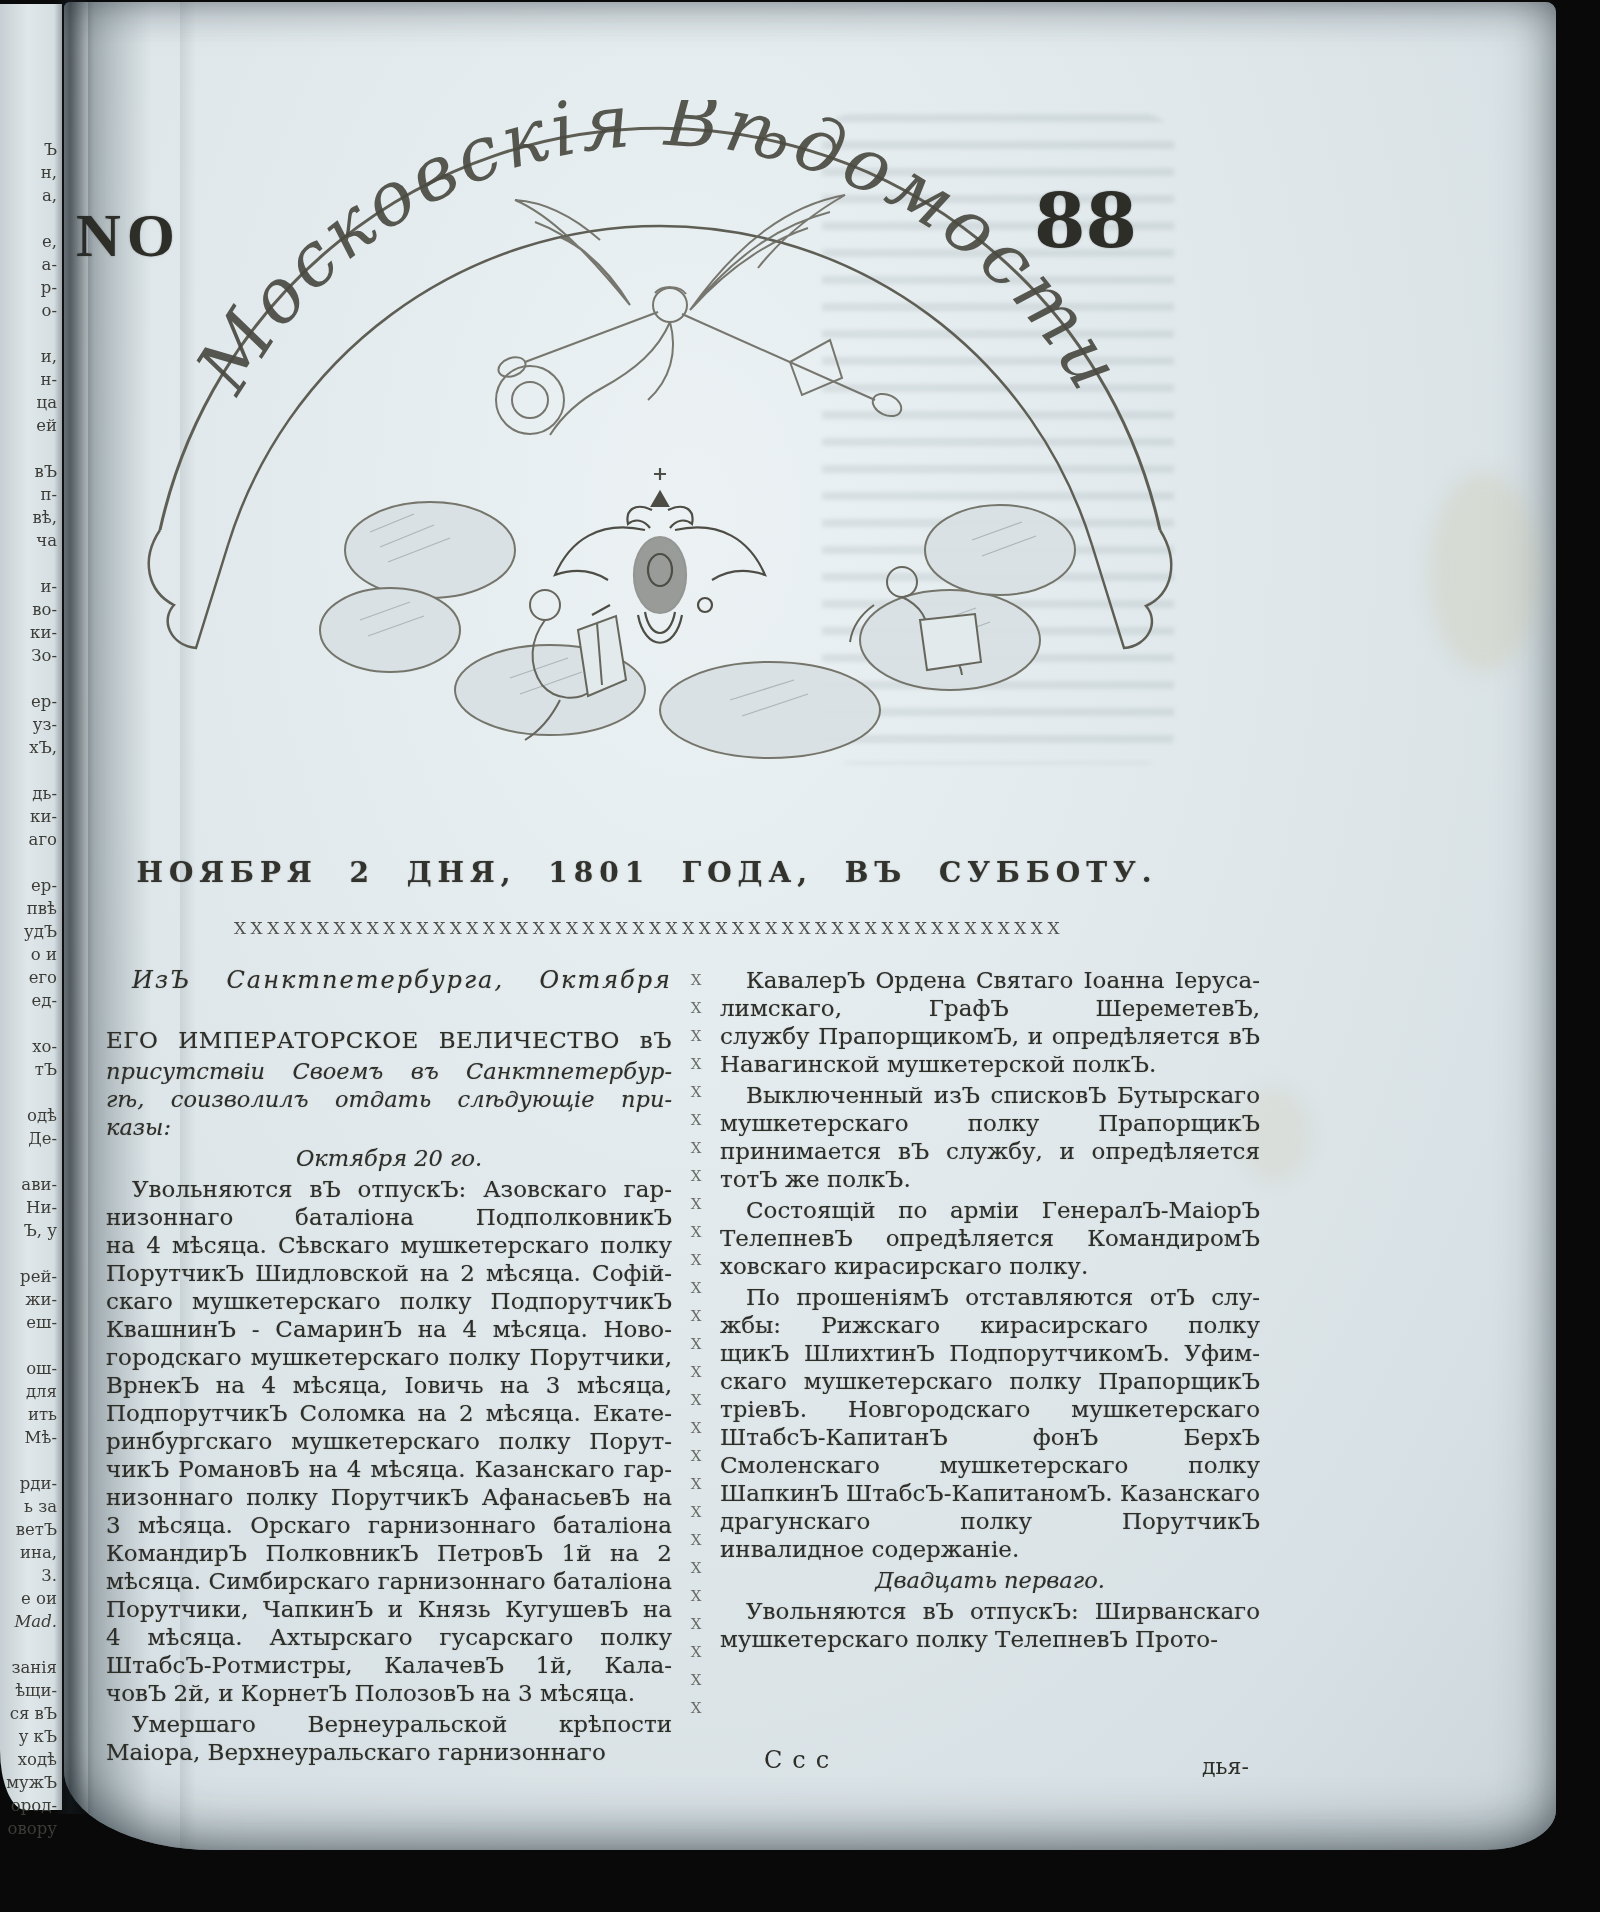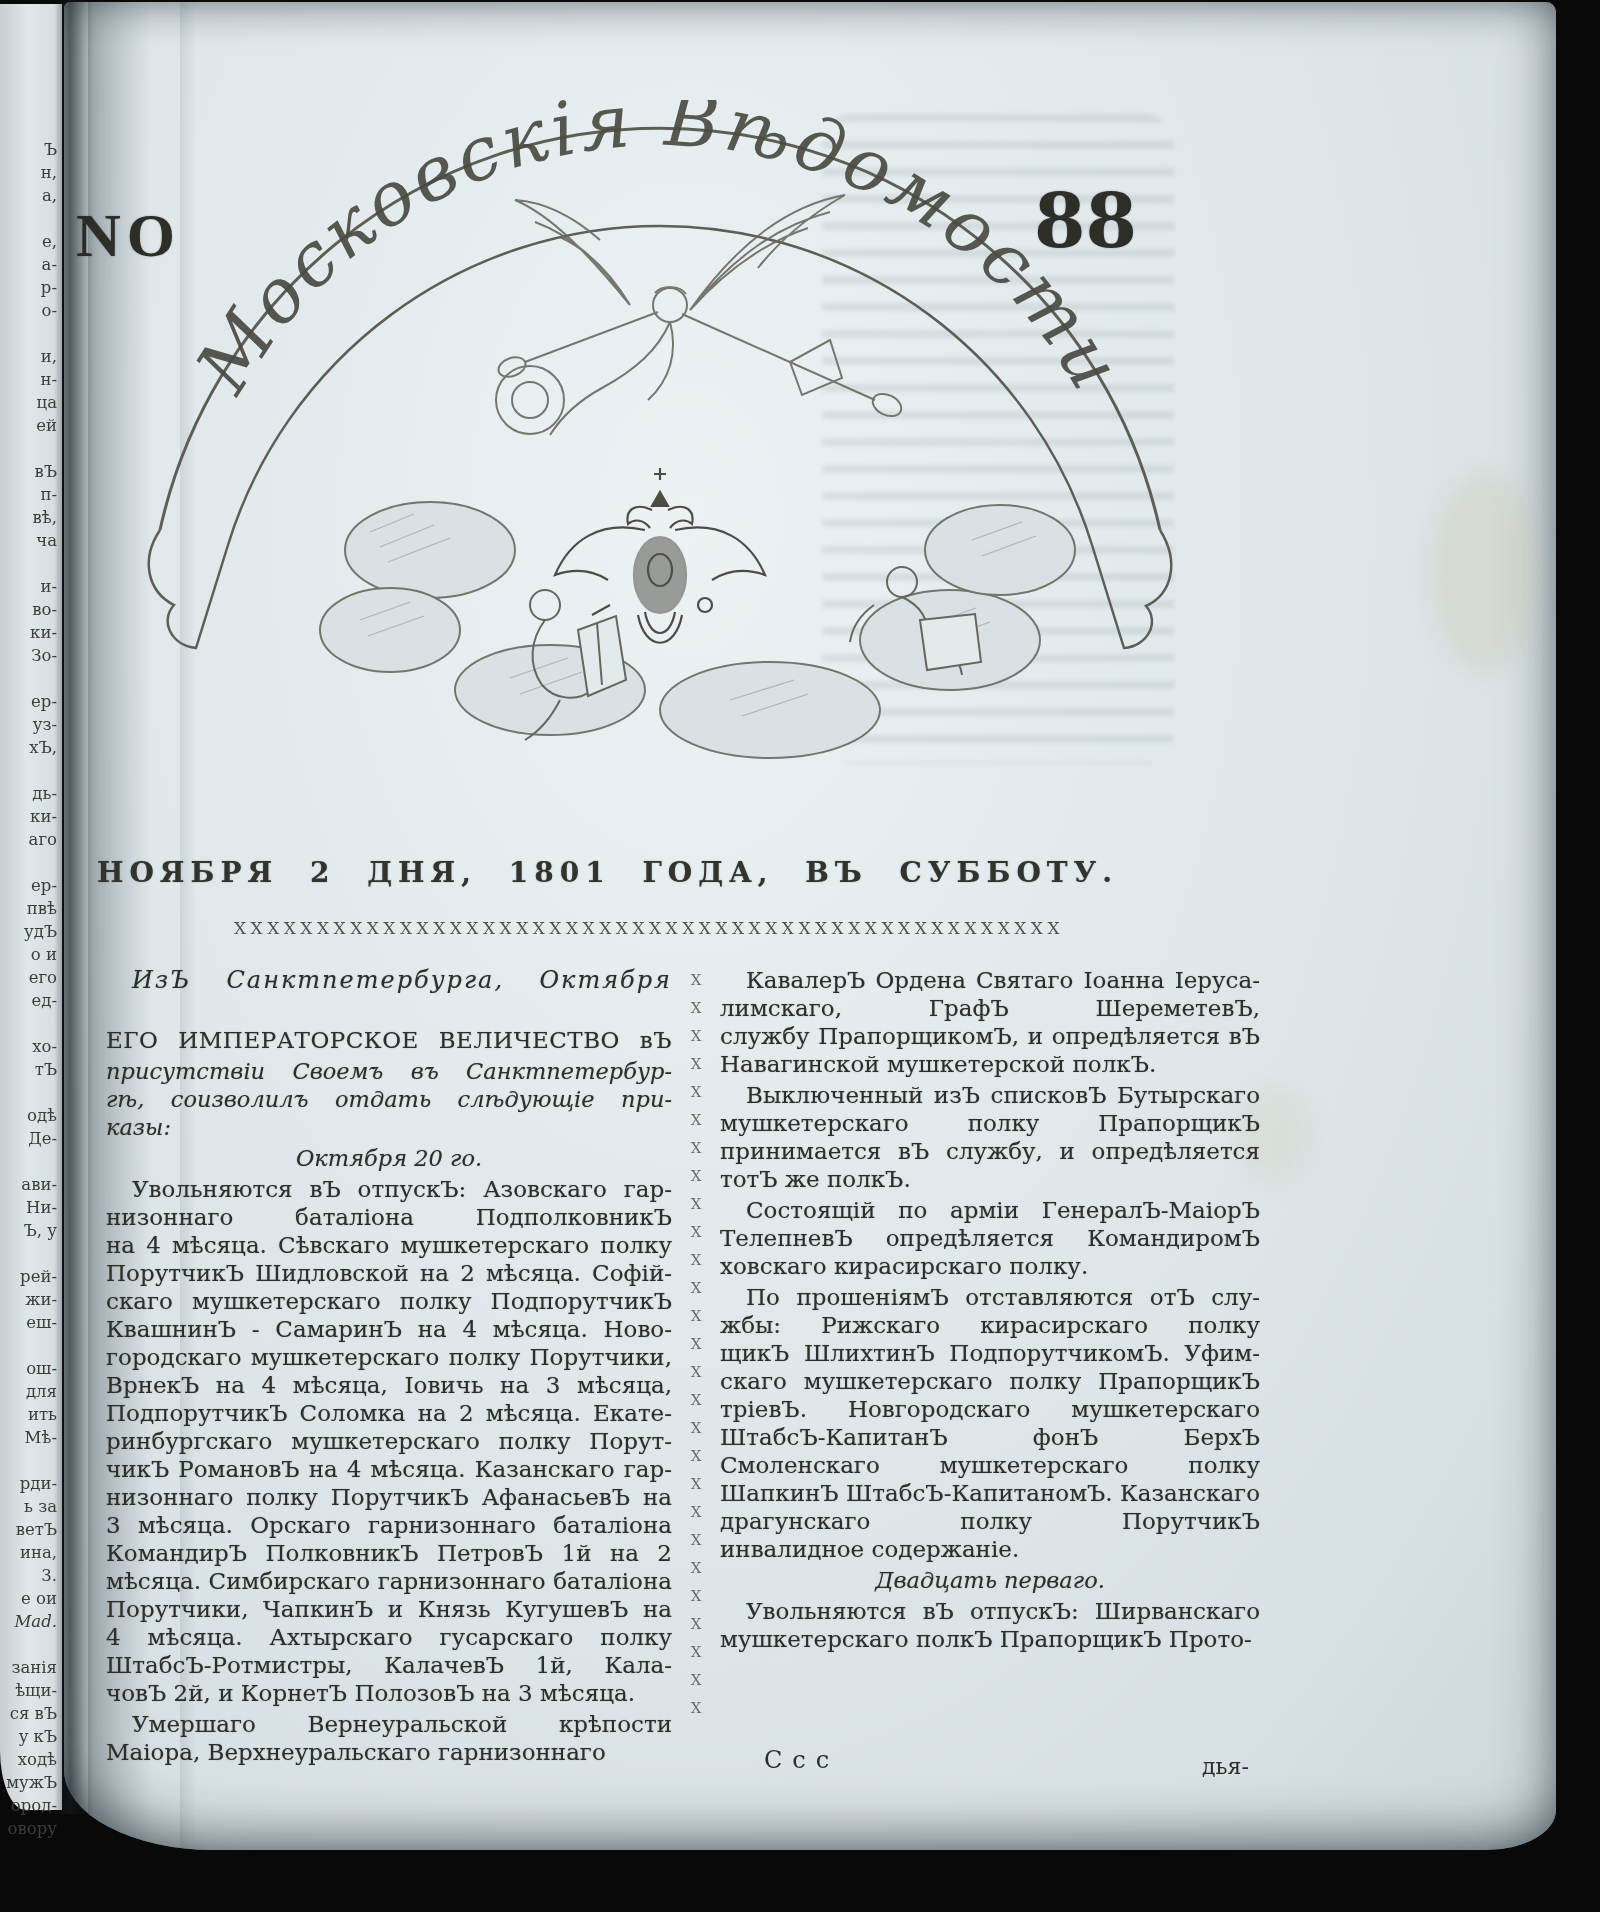--- a/index.html
+++ b/index.html
@@ -54,21 +54,21 @@
   
   .issue-no{position:absolute;left:12px;top:198px;font-size:62px;font-weight:bold;
     color:#2e2e29;letter-spacing:6px;text-shadow:0 0 2px rgba(46,46,41,.35);font-family:Liberation Serif, serif;}
   .issue-num{position:absolute;left:970px;top:176px;font-size:74px;font-weight:bold;
     color:#2e2e29;text-shadow:0 0 2px rgba(46,46,41,.35);}
   .engraving{position:absolute;left:66px;top:98px;width:1060px;height:720px;}
   .mast-title{font-family:"DejaVu Serif",serif;font-style:italic;font-size:74px;
     fill:#4a4a42;letter-spacing:4px;opacity:.92;}
 
   .dateline{
-    position:absolute;left:33px;top:854px;width:1100px;
+    position:absolute;left:33px;top:854px;width:1100px;text-align:center;
     font-size:28px;font-weight:bold;letter-spacing:6px;word-spacing:16px;
     color:#33332e;text-shadow:0 0 1.5px rgba(51,51,46,.4);
   }
   .ornament{
     position:absolute;left:40px;top:916px;width:1090px;text-align:center;
     font-size:17px;letter-spacing:4.5px;color:#3c3c36;opacity:.88;
   }
 
   
   .cols{position:absolute;left:42px;top:964px;display:flex;color:#2e2e29;}
@@ -356,21 +356,21 @@
             <div class="ln j">Смоленскаго мушкетерскаго полку ПорутчикЪ</div>
             <div class="ln j">ШапкинЪ ШтабсЪ-КапитаномЪ. Казанскаго</div>
             <div class="ln j">драгунскаго полку ПорутчикЪ Мармазинской</div>
             <div class="ln">инвалидное содержаніе.</div>
           </div>
           <div class="blk center">
             <div class="ln">Двадцать перваго.</div>
           </div>
           <div class="blk body">
             <div class="ln ind j">Увольняются вЪ отпускЪ: Ширванскаго</div>
-            <div class="ln">мушкетерскаго полкЪ ПрапорщикЪ Прото-</div>
+            <div class="ln">мушкетерскаго полку ТелепневЪ Прото-</div>
           </div>
         </section>
     </main>
 
     <div class="sig">Ссс</div>
     <div class="catchword">дья-</div>
   </article>
 </div>
 
 </body></html>

